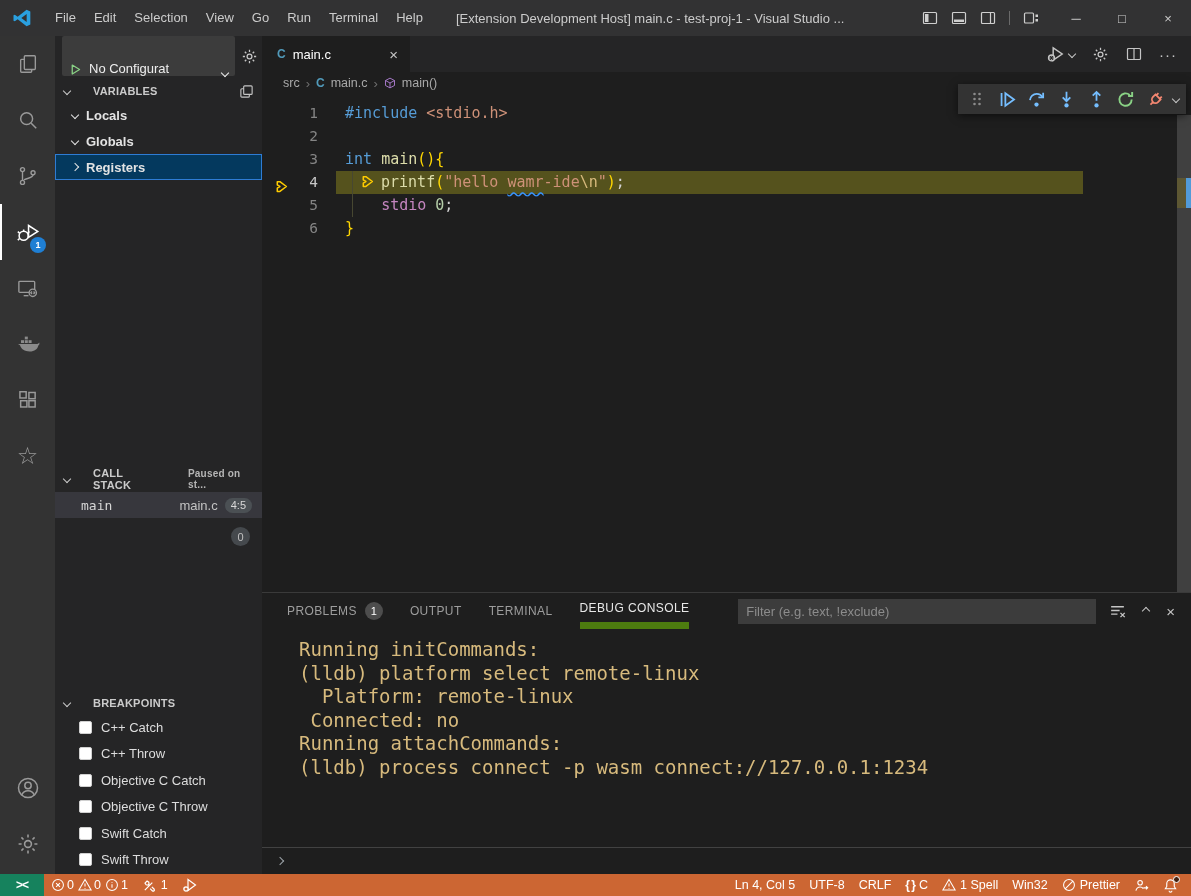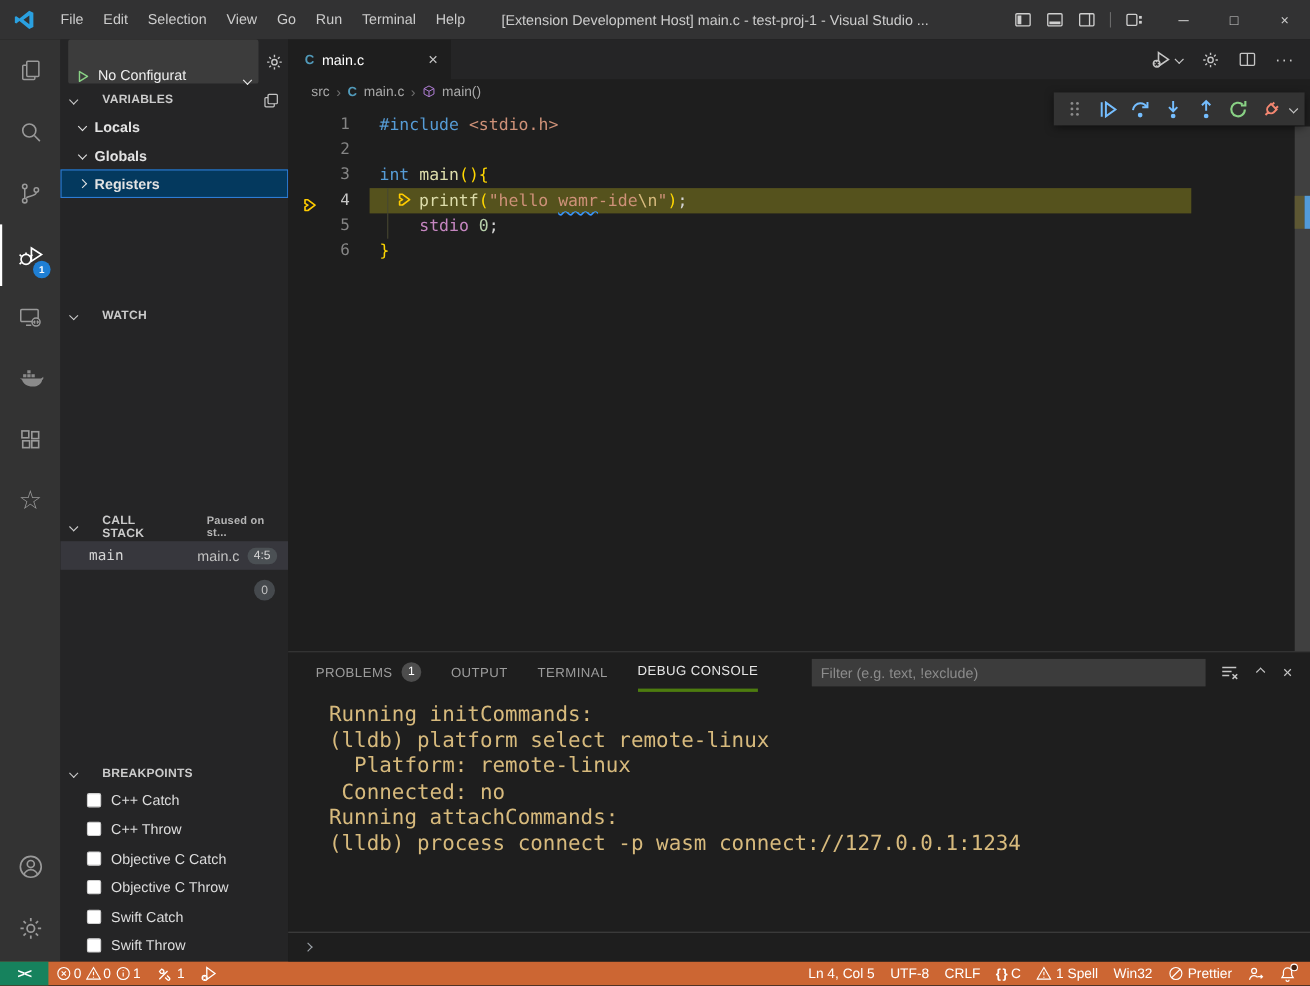--- a/index.html
+++ b/index.html
@@ -92,21 +92,21 @@
   .ov-blue { position:absolute; right:0; top:84px; width:5px; height:30px; background:#529bd8; }
 
   .debug-toolbar { position:absolute; top:48px; right:5px; width:228px; height:30px; background:#333333;
     box-shadow:0 2px 8px rgba(0,0,0,.55); display:flex; align-items:center; gap:5px; padding:0 7px; z-index:6; }
   .dt-btn { width:26px; height:26px; display:flex; align-items:center; justify-content:center; }
 
   
   .panel { height:282px; flex:none; border-top:1px solid #3a3a3a; display:flex; flex-direction:column; background:#1e1e1e; }
   .panel-head { height:36px; flex:none; display:flex; align-items:center; padding-left:25px; }
   .ptab { margin-right:27px; height:36px; display:flex; align-items:center; gap:8px; font-size:12px; color:#9d9d9d; letter-spacing:.4px; border-bottom:1px solid transparent; }
-  .ptab.active { color:#e7e7e7; border-bottom:3px solid #4d7c0f; }
+  .ptab.active { color:#e7e7e7; border-bottom:7px solid #4d7c0f; }
   .ptab-badge { width:18px; height:18px; border-radius:50%; background:#4d4d4d; color:#ffffff; font-size:11px; display:flex; align-items:center; justify-content:center; letter-spacing:0; }
   .filter { margin-left:auto; width:358px; height:25px; background:#3c3c3c; border:none; color:#cccccc; font-size:13px; padding:0 8px; font-family:"Liberation Sans", sans-serif; }
   .filter::placeholder { color:#8c8c8c; }
   .panel-icons { display:flex; align-items:center; gap:17px; margin:0 16px 0 13px; color:#c5c5c5; }
   .console { flex:1; padding:9px 0 0 37px; font-family:"DejaVu Sans Mono", monospace; font-size:19px; line-height:23.5px; color:#d7ba7d; white-space:pre; overflow:hidden; }
   .console-input { height:27px; flex:none; border-top:1px solid #424242; display:flex; align-items:center; padding-left:15px; color:#9da3a9; font-size:15px; font-weight:bold; }
 
   
   .statusbar { height:22px; background:#cc6633; display:flex; align-items:center; color:#ffffff; font-size:12.5px; }
   .sb-remote { width:44px; height:100%; background:#16825d; display:flex; align-items:center; justify-content:center; font-weight:bold; font-size:12px; letter-spacing:-1px; }
@@ -306,24 +306,20 @@
         <div class="tree-row">
           <span class="chv d"></span>
           <span>Globals</span>
         </div>
         <div class="tree-row selected">
           <span class="chv r"></span>
           <span>Registers</span>
         </div>
       </div>
 
-    <div class="sec-h" style="top:240px;">
-      <span class="chv d"></span>
-      <span>WATCH</span>
-    </div>
 
     <div class="sec-h" style="top:432px;">
       <span class="chv d"></span>
       <span>CALL STACK</span>
       <span class="cs-status" style="margin-left:8px;">Paused on st...</span>
     </div>
     <div class="frame-row">
       <span class="frame-name">main</span>
       <span class="frame-file">main.c</span>
       <span class="pill">4:5</span>

